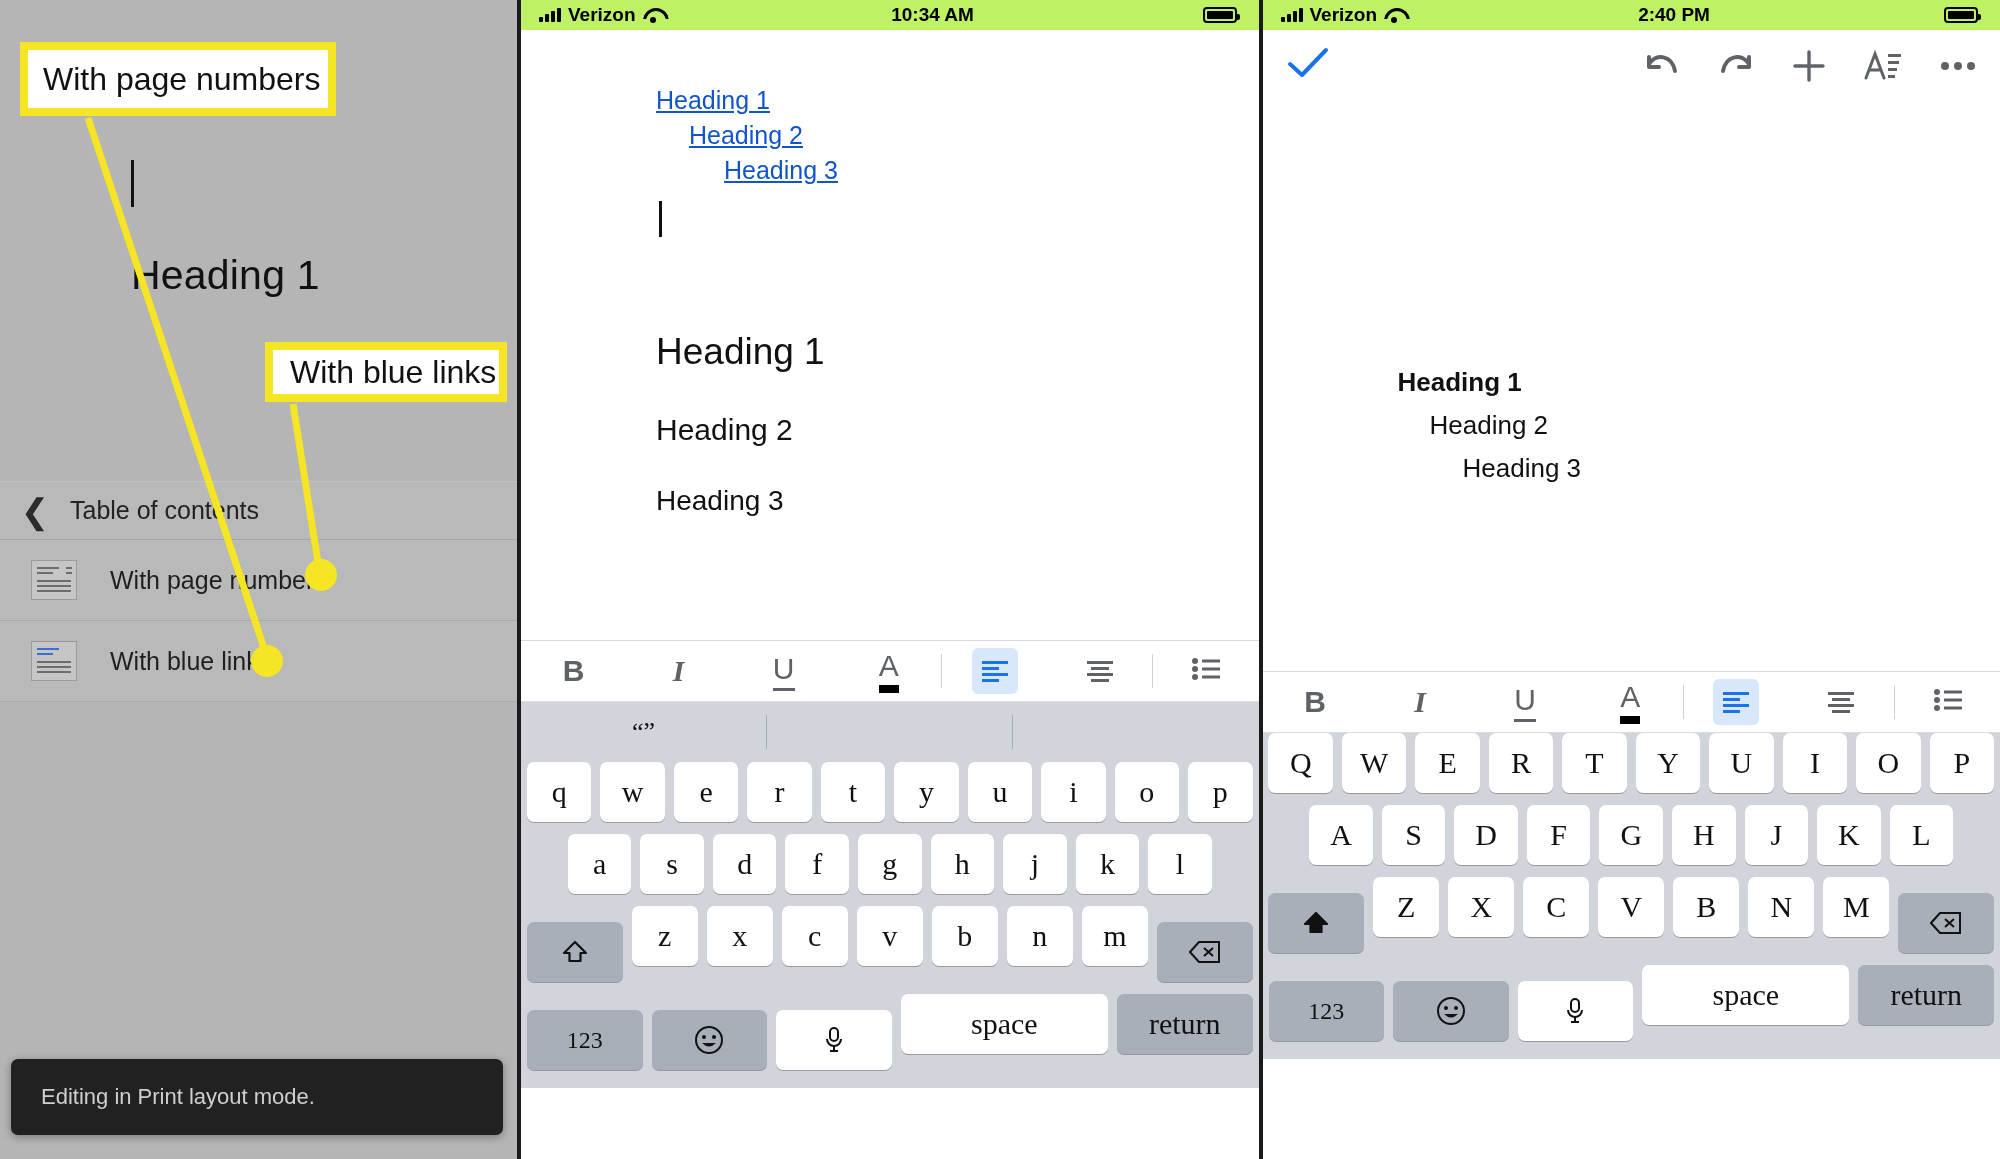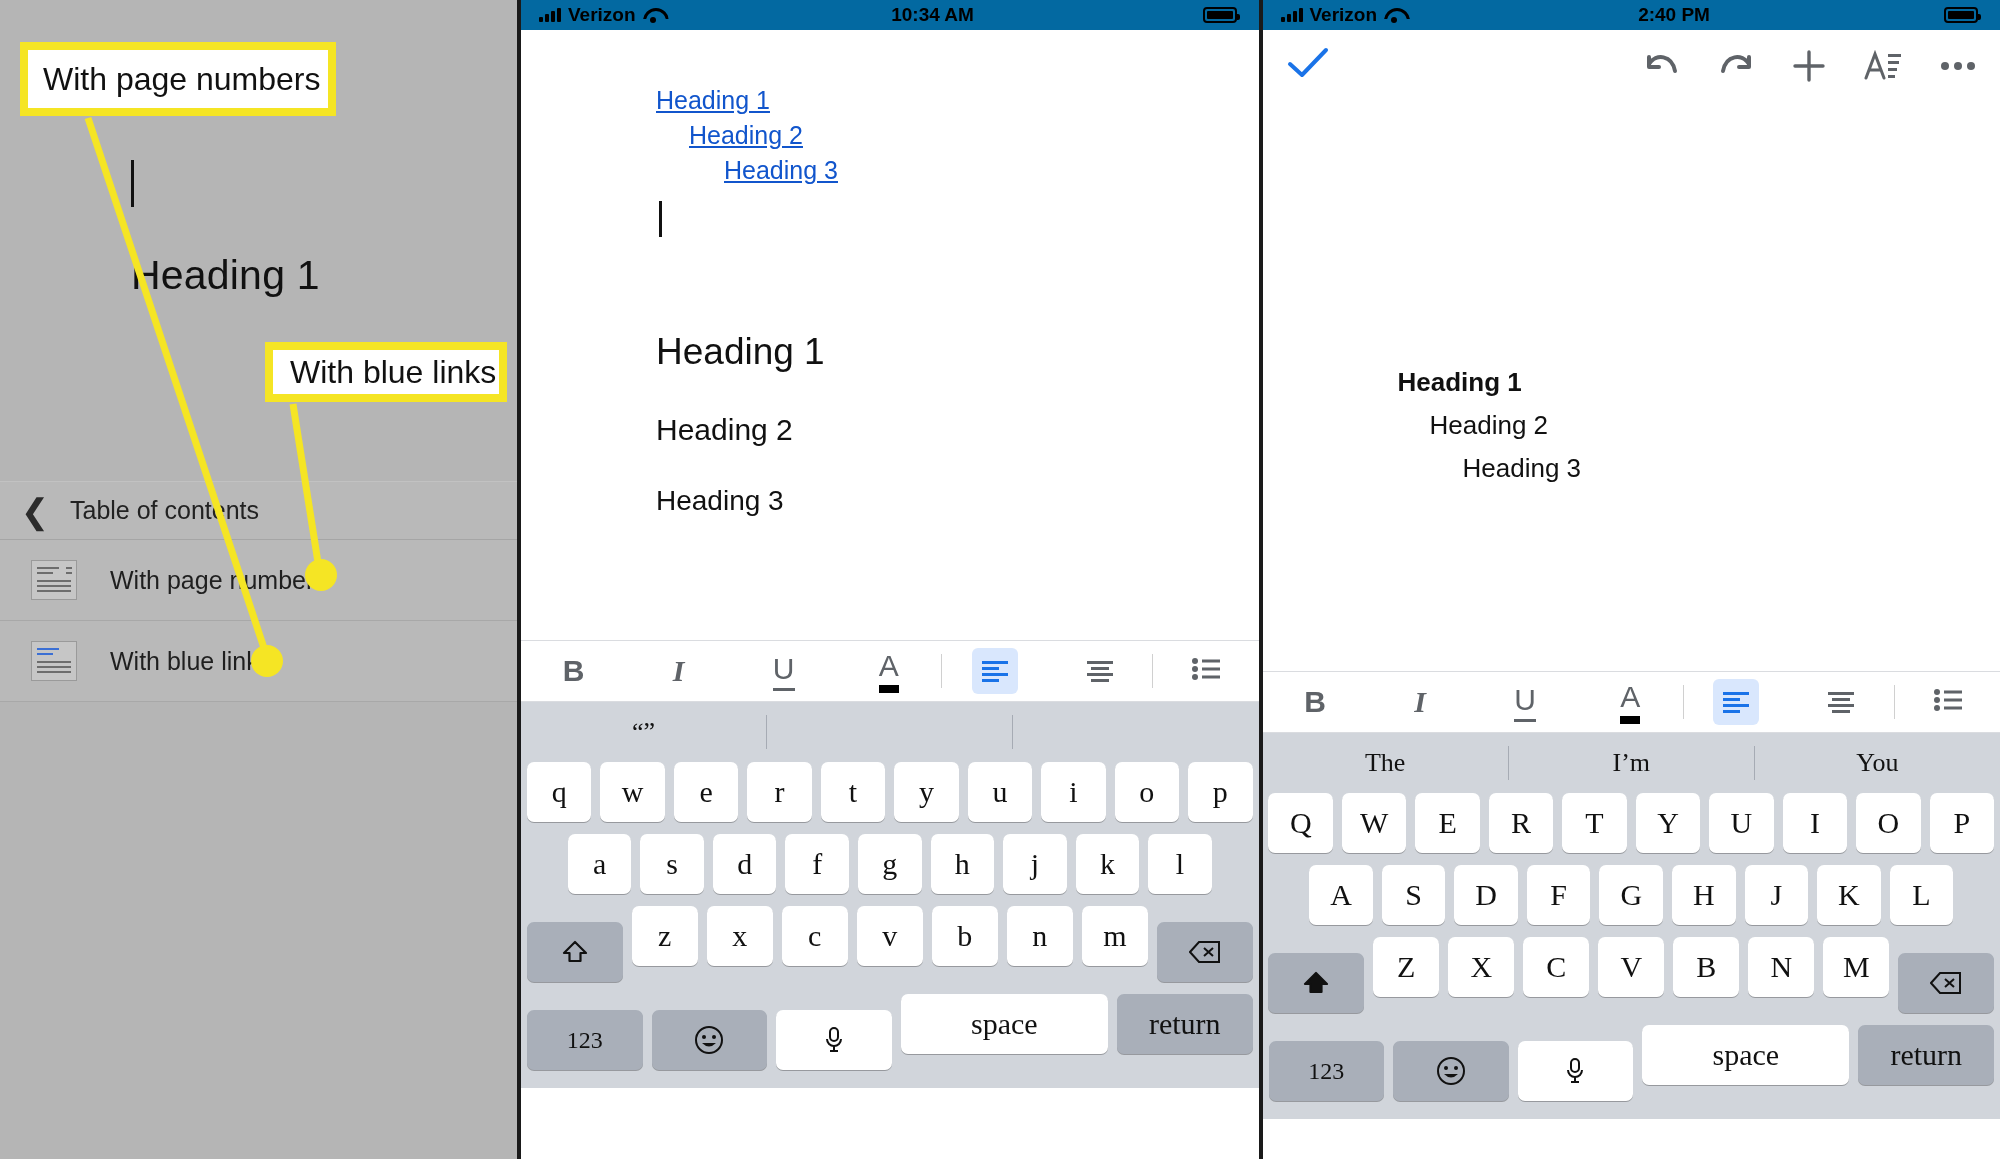--- a/index.html
+++ b/index.html
@@ -97,21 +97,21 @@
     height: 1159px;
     background: #ffffff;
     overflow: hidden;
     border-left: 4px solid #1a1a1a;
     flex: 1 1 0;
   }
   .statusbar {
     height: 30px; display: flex; align-items: center;
     padding: 0 22px 0 18px;
     font-size: 19px; font-weight: bold; color: #000;
-    background: #0369a1;
+    background: #bef264;
   }
   .sb-left { display: flex; align-items: center; gap: 7px; }
   .bars { display: flex; align-items: flex-end; gap: 2px; height: 14px; }
   .bars b { width: 4px; background: #000; display: block; border-radius: 1px; }
   .bars b:nth-child(1){height:5px}.bars b:nth-child(2){height:8px}
   .bars b:nth-child(3){height:11px}.bars b:nth-child(4){height:14px}
   .wifi { width: 20px; height: 14px; position: relative; }
   .wifi::before {
     content:""; position:absolute; left:0; top:0; width:20px; height:20px;
     border: 3px solid #000; border-radius: 50%;
@@ -219,20 +219,23 @@
           <i class="b" style="top:6px;width:22px;"></i>
           <i class="b" style="top:11px;width:16px;"></i>
           <i style="top:19px;width:34px;"></i>
           <i style="top:24px;width:34px;"></i>
           <i style="top:29px;width:34px;"></i>
         </div>
         <div class="toc-label">With blue links</div>
       </div>
     </div>
 
+    <div class="toast">
+      <span>Editing in Print layout mode.</span>
+    </div>
 
     <svg class="ann-svg" viewBox="0 0 517 1159">
       <line x1="88" y1="118" x2="268" y2="660" stroke="#f5e524" stroke-width="7"></line>
       <line x1="293" y1="404" x2="320" y2="575" stroke="#f5e524" stroke-width="7"></line>
       <circle cx="321" cy="575" r="16" fill="#f5e524"></circle>
       <circle cx="267" cy="661" r="16" fill="#f5e524"></circle>
     </svg>
 
     <div class="callout" id="callout-pagenumbers">
       <span>With page numbers</span>
@@ -506,27 +509,20 @@
               <circle cx="3" cy="19" r="3" fill="#5f6368"></circle>
               <rect x="10" y="1.5" width="18" height="3" fill="#5f6368"></rect>
               <rect x="10" y="9.5" width="18" height="3" fill="#5f6368"></rect>
               <rect x="10" y="17.5" width="18" height="3" fill="#5f6368"></rect>
             </svg>
         </span>
       </div>
     </div>
 
     <div class="kb">
-      <div class="predict">
-        <div class="p">The</div>
-        <div class="pdiv"></div>
-        <div class="p">I’m</div>
-        <div class="pdiv"></div>
-        <div class="p">You</div>
-      </div>
       <div class="kbrow">
         <div class="key">Q</div>
         <div class="key">W</div>
         <div class="key">E</div>
         <div class="key">R</div>
         <div class="key">T</div>
         <div class="key">Y</div>
         <div class="key">U</div>
         <div class="key">I</div>
         <div class="key">O</div>

